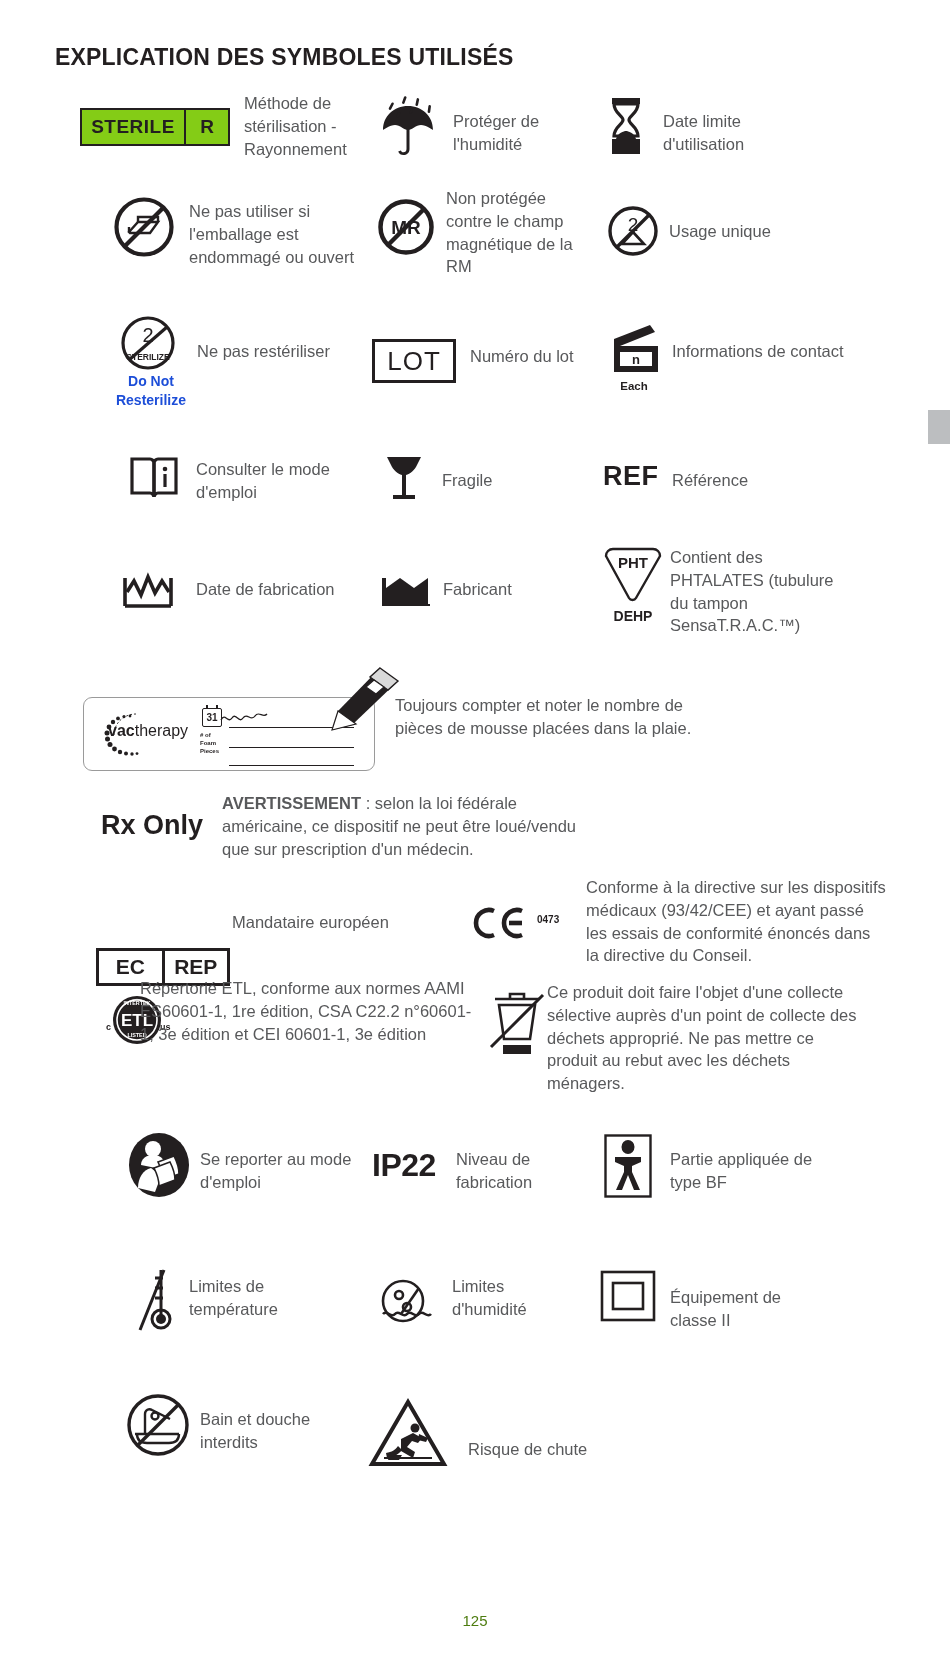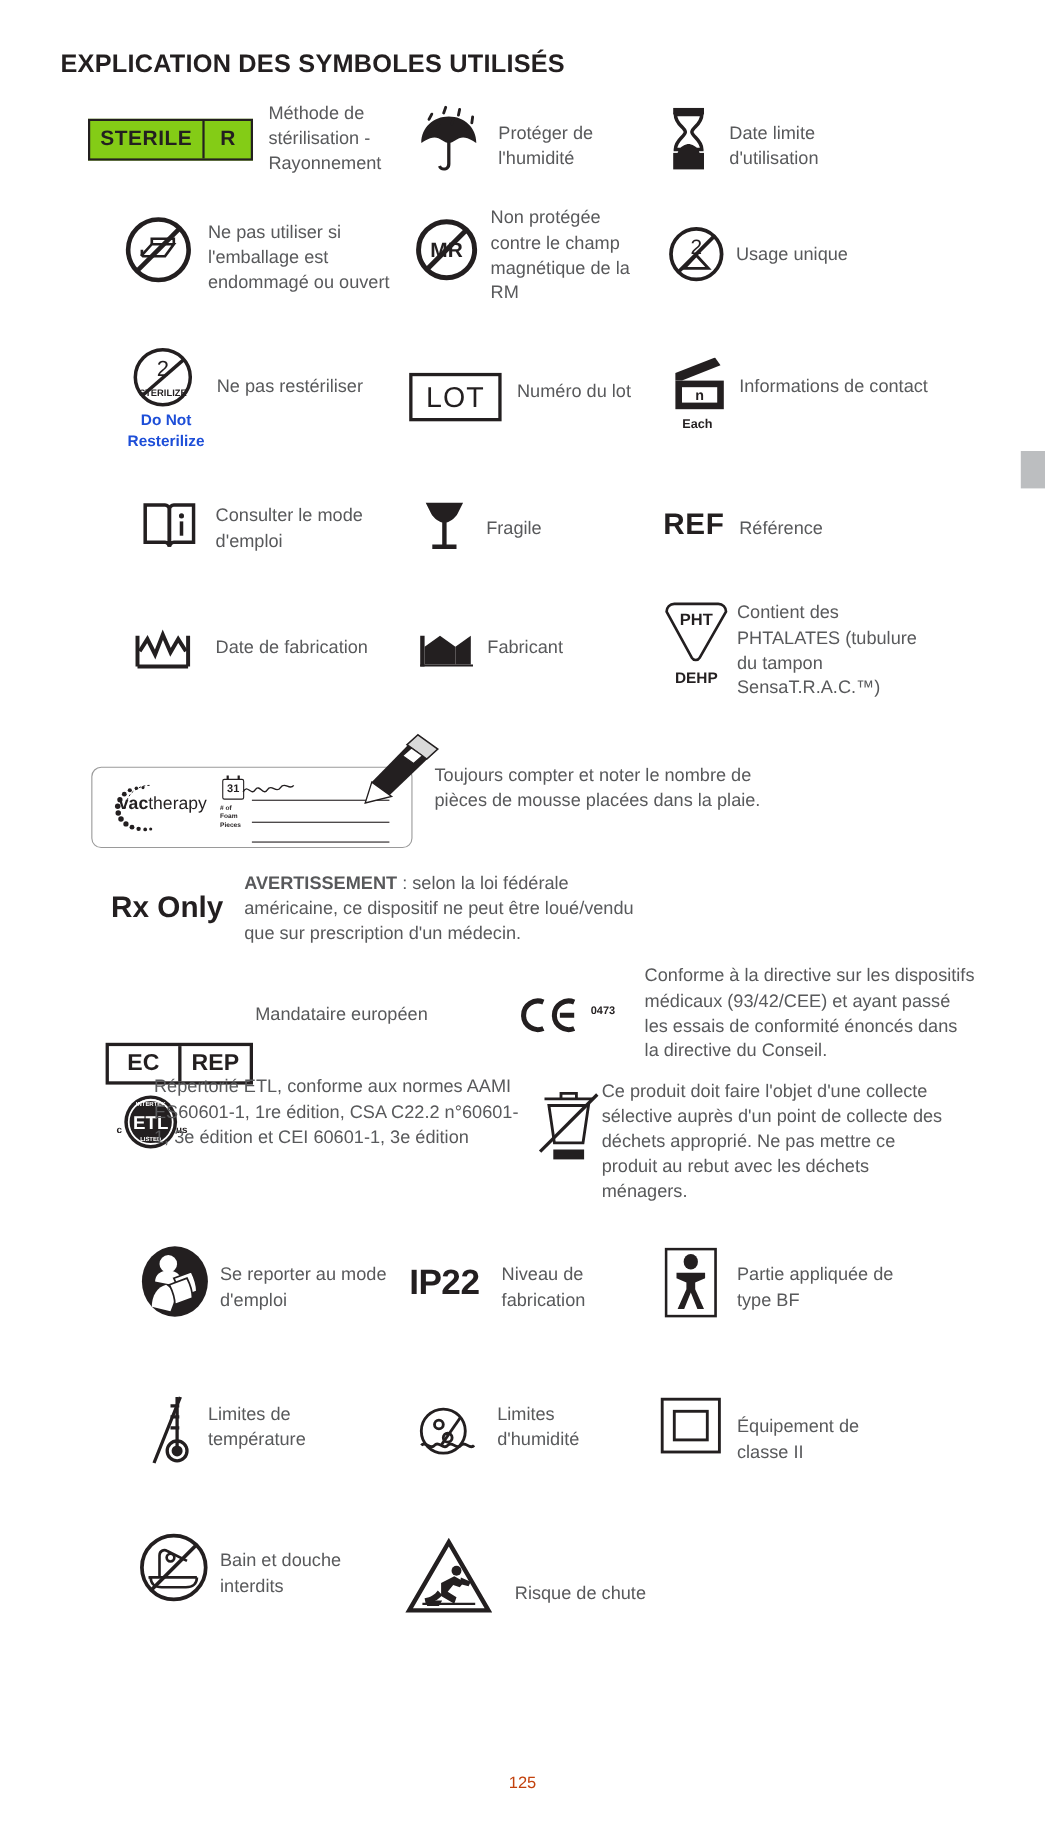--- a/index.html
+++ b/index.html
@@ -75,21 +75,21 @@
   }
   .vac-cal:after{
     content:"";position:absolute;top:-4px;right:3px;width:2px;height:4px;background:#231f20;
   }
   .vac-sub{
     position:absolute;left:116px;font-size:6px;color:#231f20;line-height:1.25;font-weight:bold;
   }
 
   .footer-num{
     position:absolute;left:0;right:0;bottom:36px;text-align:center;
-    font-size:15px;color:#c2410c;
+    font-size:15px;color:#4d7c0f;
   }
 
   .side-tab{
     position:absolute;right:0;top:410px;width:22px;height:34px;background:#bcbec0;
   }
 
   svg{display:block;}
 </style>
 </head>
 <body>

